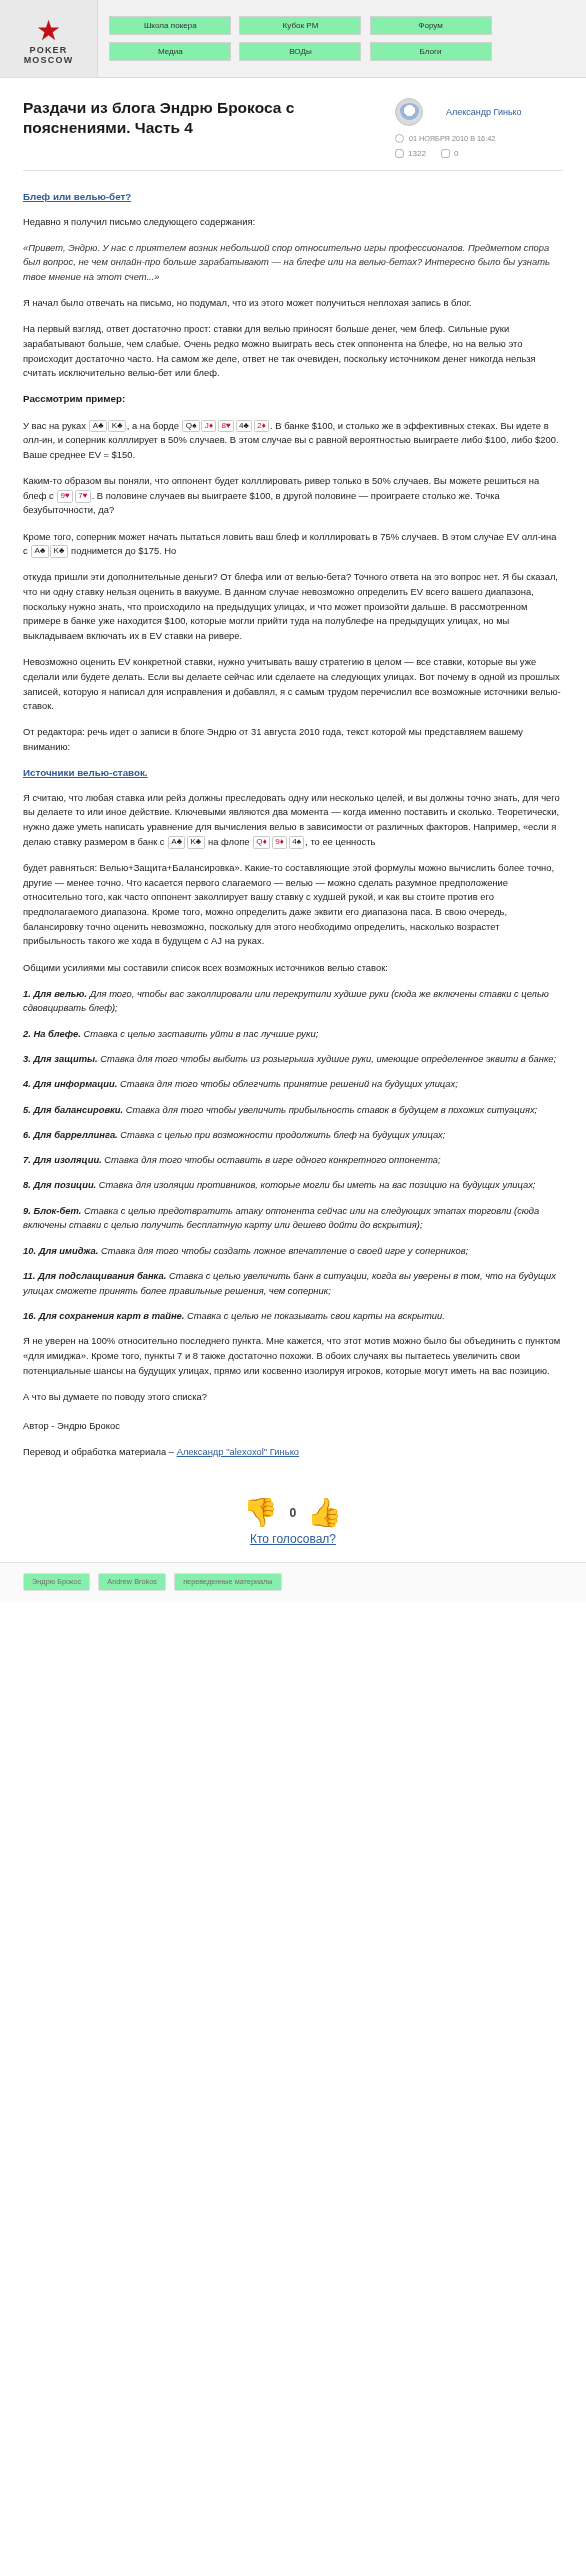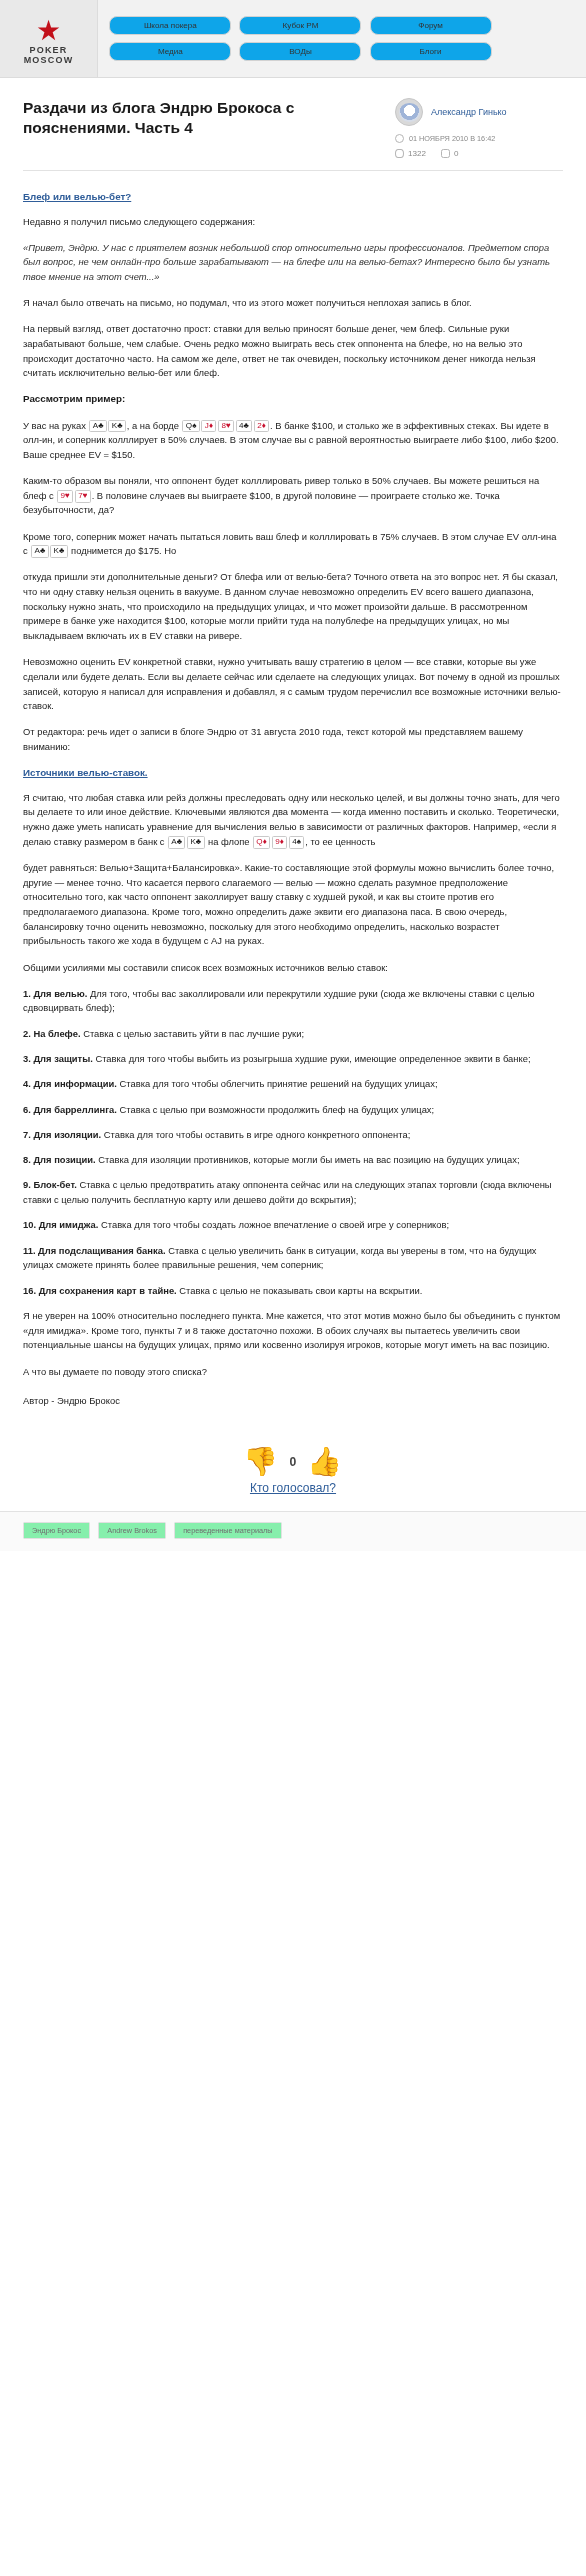--- a/index.html
+++ b/index.html
@@ -54,23 +54,23 @@
     justify-content: center;
     padding: 6.5px 11.4px;
     gap: 6.5px;
   }
   .nav-row {
     display: flex;
     gap: 8.1px;
   }
   .nav-btn {
     flex: 1;
-    background: #0ea5e9;
+    background: #86efac;
     border: 0.8px solid #d2d2d2;
-    border-radius: 8px;
+    border-radius: 0;
     font-size: 8.1px;
     color: #333;
     text-align: center;
     padding: 4.1px 1.6px;
     cursor: pointer;
     max-width: 122px;
   }
 
   
   .article {
@@ -89,21 +89,21 @@
     flex: 1;
     padding-top: 1.6px;
   }
   .meta-col {
     width: 168px;
     padding-top: 1.6px;
   }
   .author-row {
     display: flex;
     align-items: center;
-    gap: 8px;
+    gap: 23px;
     margin-bottom: 8.1px;
   }
   .avatar {
     width: 28px; height: 28px;
     border-radius: 50%;
     background: #d9d9d9;
     border: 0.8px solid #c7c7c7;
     position: relative;
     overflow: hidden;
     flex: none;
@@ -189,21 +189,21 @@
     border-radius: 1.6px;
     padding: 0 2.4px;
     font-size: 8.1px;
     line-height: 10.6px;
     margin: 0 0.8px;
     vertical-align: 0.8px;
   }
   .card.red { color: #c8102e; }
   .card.black { color: #1a1a1a; }
   .bold { font-weight: bold; }
-  ol.list { margin: 0; padding: 0; list-style: none; }
+  ol.list { margin: 0; padding: 0; list-style: none; font-style: italic; }
   ol.list li { margin: 0 0 10.6px 0; }
   .sig { margin-top: 14.7px; }
   .sig a { color: #2f5d99; text-decoration: underline; }
 
   
   .vote {
     padding: 19.5px 0 16.3px 0;
     display: flex;
     flex-direction: column;
     align-items: center;
@@ -351,34 +351,38 @@
     </p>
 
     <p>будет равняться: Велью+Защита+Балансировка». Какие-то составляющие этой формулы можно вычислить более точно, другие — менее точно. Что касается первого слагаемого — велью — можно сделать разумное предположение относительно того, как часто оппонент заколлирует вашу ставку с худшей рукой, и как вы стоите против его предполагаемого диапазона. Кроме того, можно определить даже эквити его диапазона паса. В свою очередь, балансировку точно оценить невозможно, поскольку для этого необходимо определить, насколько возрастет прибыльность такого же хода в будущем с AJ на руках.</p>
     <p>Общими усилиями мы составили список всех возможных источников велью ставок:</p>
 
     <ol class="list">
       <li><span class="bold">1. Для велью.</span> <span>Для того, чтобы вас заколлировали или перекрутили худшие руки (сюда же включены ставки с целью сдвовцирвать блеф);</span></li>
       <li><span class="bold">2. На блефе.</span> <span>Ставка с целью заставить уйти в пас лучшие руки;</span></li>
       <li><span class="bold">3. Для защиты.</span> <span>Ставка для того чтобы выбить из розыгрыша худшие руки, имеющие определенное эквити в банке;</span></li>
       <li><span class="bold">4. Для информации.</span> <span>Ставка для того чтобы облегчить принятие решений на будущих улицах;</span></li>
+      <li><span class="bold">5. Для балансировки.</span> <span>Ставка для того чтобы увеличить прибыльность ставок в будущем в похожих ситуациях;</span></li>
       <li><span class="bold">6. Для барреллинга.</span> <span>Ставка с целью при возможности продолжить блеф на будущих улицах;</span></li>
       <li><span class="bold">7. Для изоляции.</span> <span>Ставка для того чтобы оставить в игре одного конкретного оппонента;</span></li>
       <li><span class="bold">8. Для позиции.</span> <span>Ставка для изоляции противников, которые могли бы иметь на вас позицию на будущих улицах;</span></li>
       <li><span class="bold">9. Блок-бет.</span> <span>Ставка с целью предотвратить атаку оппонента сейчас или на следующих этапах торговли (сюда включены ставки с целью получить бесплатную карту или дешево дойти до вскрытия);</span></li>
       <li><span class="bold">10. Для имиджа.</span> <span>Ставка для того чтобы создать ложное впечатление о своей игре у соперников;</span></li>
       <li><span class="bold">11. Для подслащивания банка.</span> <span>Ставка с целью увеличить банк в ситуации, когда вы уверены в том, что на будущих улицах сможете принять более правильные решения, чем соперник;</span></li>
       <li><span class="bold">16. Для сохранения карт в тайне.</span> <span>Ставка с целью не показывать свои карты на вскрытии.</span></li>
     </ol>
 
     <p>Я не уверен на 100% относительно последнего пункта. Мне кажется, что этот мотив можно было бы объединить с пунктом «для имиджа». Кроме того, пункты 7 и 8 также достаточно похожи. В обоих случаях вы пытаетесь увеличить свои потенциальные шансы на будущих улицах, прямо или косвенно изолируя игроков, которые могут иметь на вас позицию.</p>
     <p>А что вы думаете по поводу этого списка?</p>
 
     <div class="sig">
       <p>Автор - Эндрю Брокос</p>
+      <p>
+        <span>Перевод и обработка материала – </span><a>Александр "alexoxol" Гинько</a>
+      </p>
     </div>
   </div>
 
   <div class="vote">
     <div class="thumbs">
       <span class="thumb">👎</span>
       <span class="count">0</span>
       <span class="thumb up">👍</span>
     </div>
     <span class="vote-link">Кто голосовал?</span>

